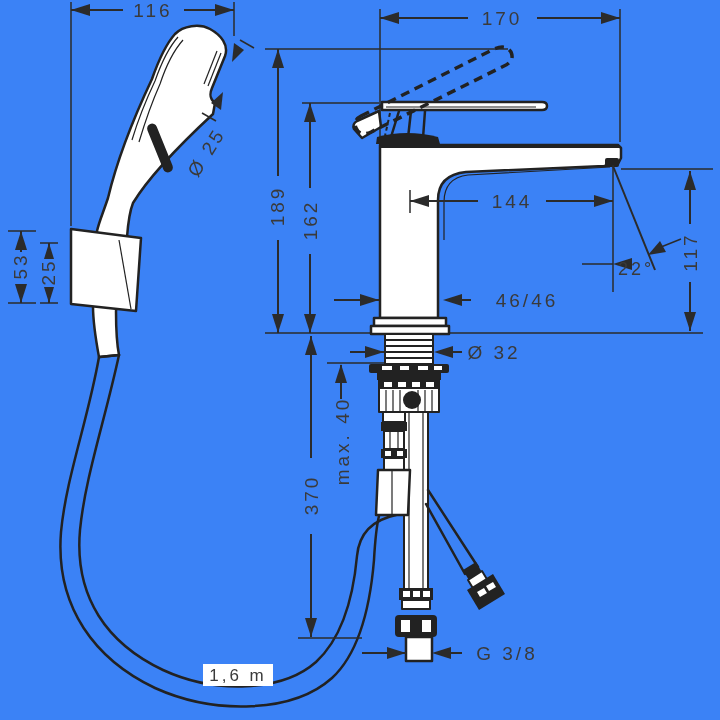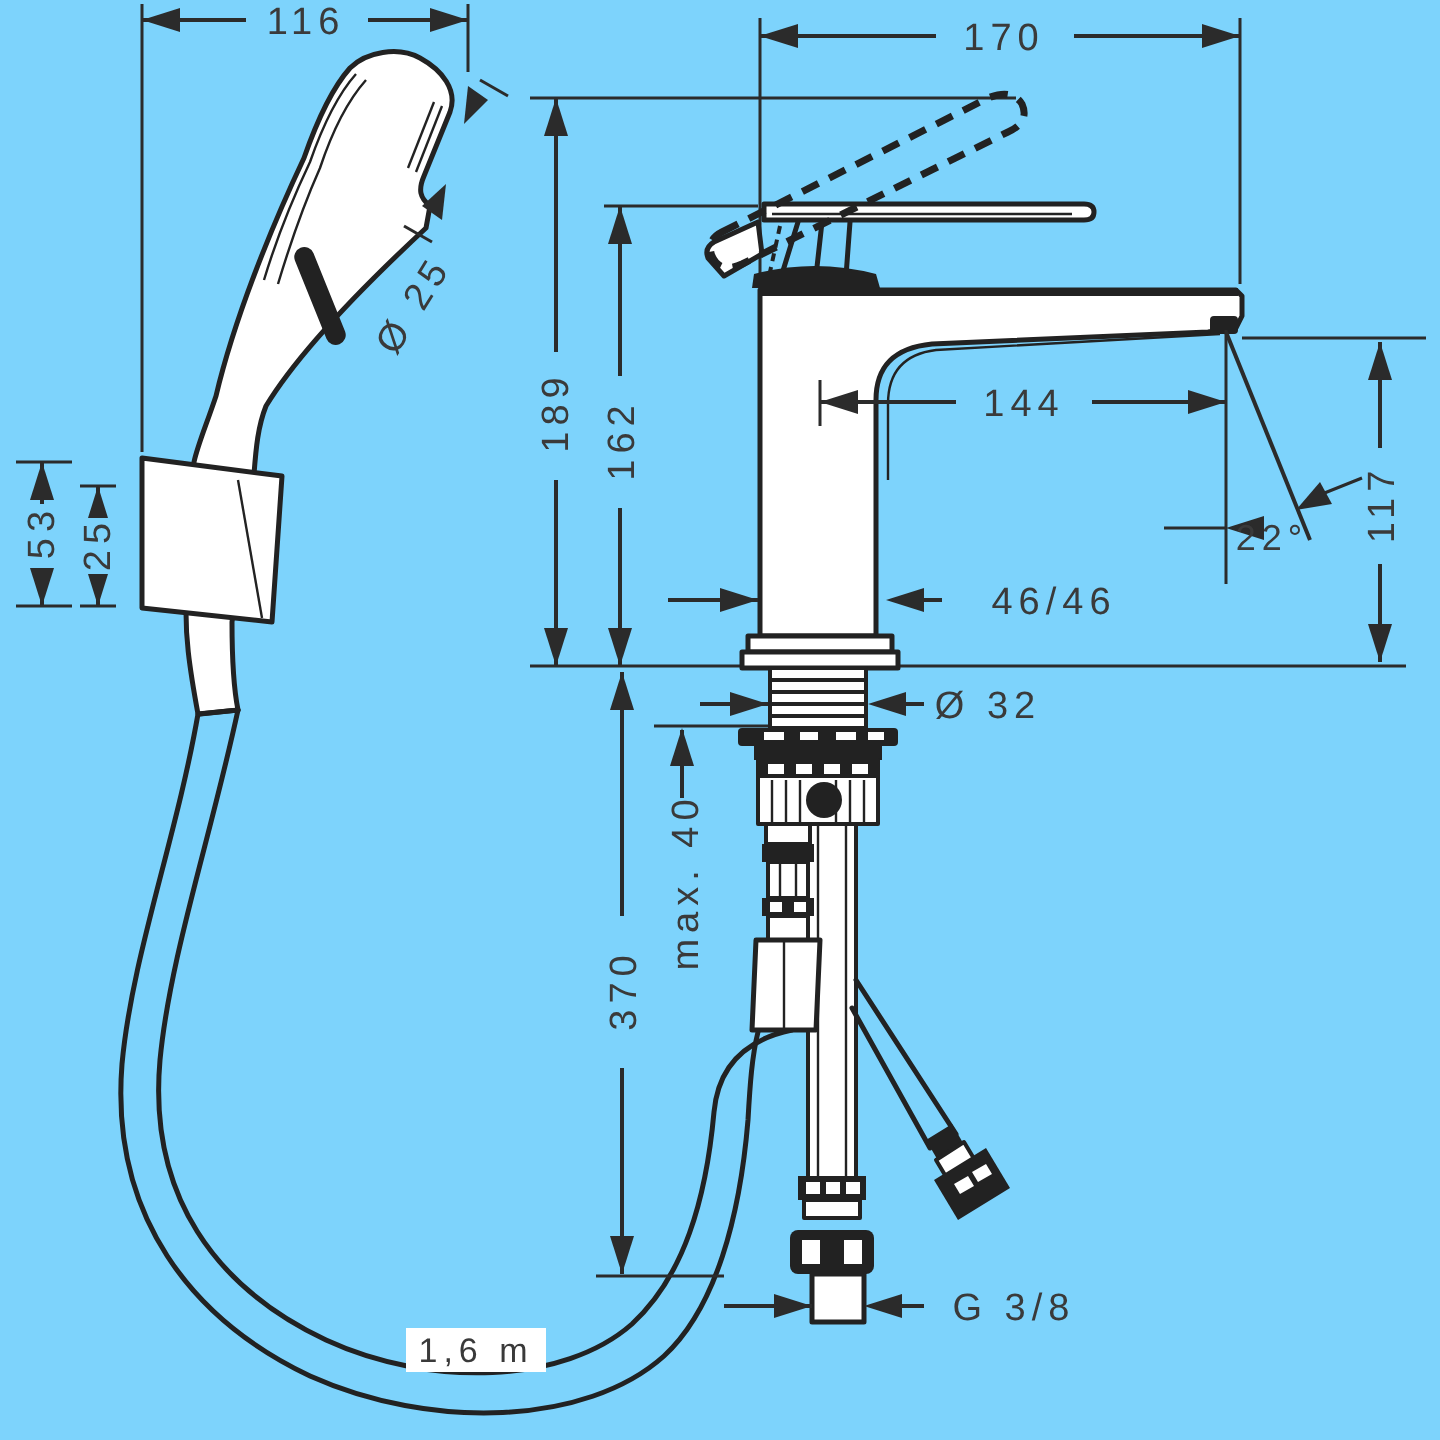--- a/index.html
+++ b/index.html
@@ -1,16 +1,16 @@
 <!DOCTYPE html>
 <html><head>
 <meta charset="utf-8">
 <style>
   html,body{margin:0;padding:0;background:#ffffff;}
-  #stage{width:720px;height:720px;position:relative;background:#7dd3fc;overflow:hidden;}
+  #stage{width:720px;height:720px;position:relative;background:#3b82f6;overflow:hidden;}
   .t{font-family:"Liberation Sans","DejaVu Sans",sans-serif;fill:#3a3a3a;letter-spacing:3px;}
   .s19{font-size:19px}.s18{font-size:18px}.s17{font-size:17px}
   .ln{stroke:#2b2b2b;stroke-width:2;fill:none;stroke-linecap:butt}
   .ln15{stroke:#2b2b2b;stroke-width:1.5;fill:none}
   .arr{fill:#2b2b2b;stroke:none}
   .art{stroke:#222;fill:none;stroke-width:2.5;stroke-linejoin:round;stroke-linecap:round}
   .artw{fill:#fff;stroke:#222;stroke-width:2.5;stroke-linejoin:round}
   .artw2{fill:#fff;stroke:#222;stroke-width:2;stroke-linejoin:round}
   .thin{stroke:#222;stroke-width:1.2;fill:none}
   .dk{fill:#222;stroke:none}

